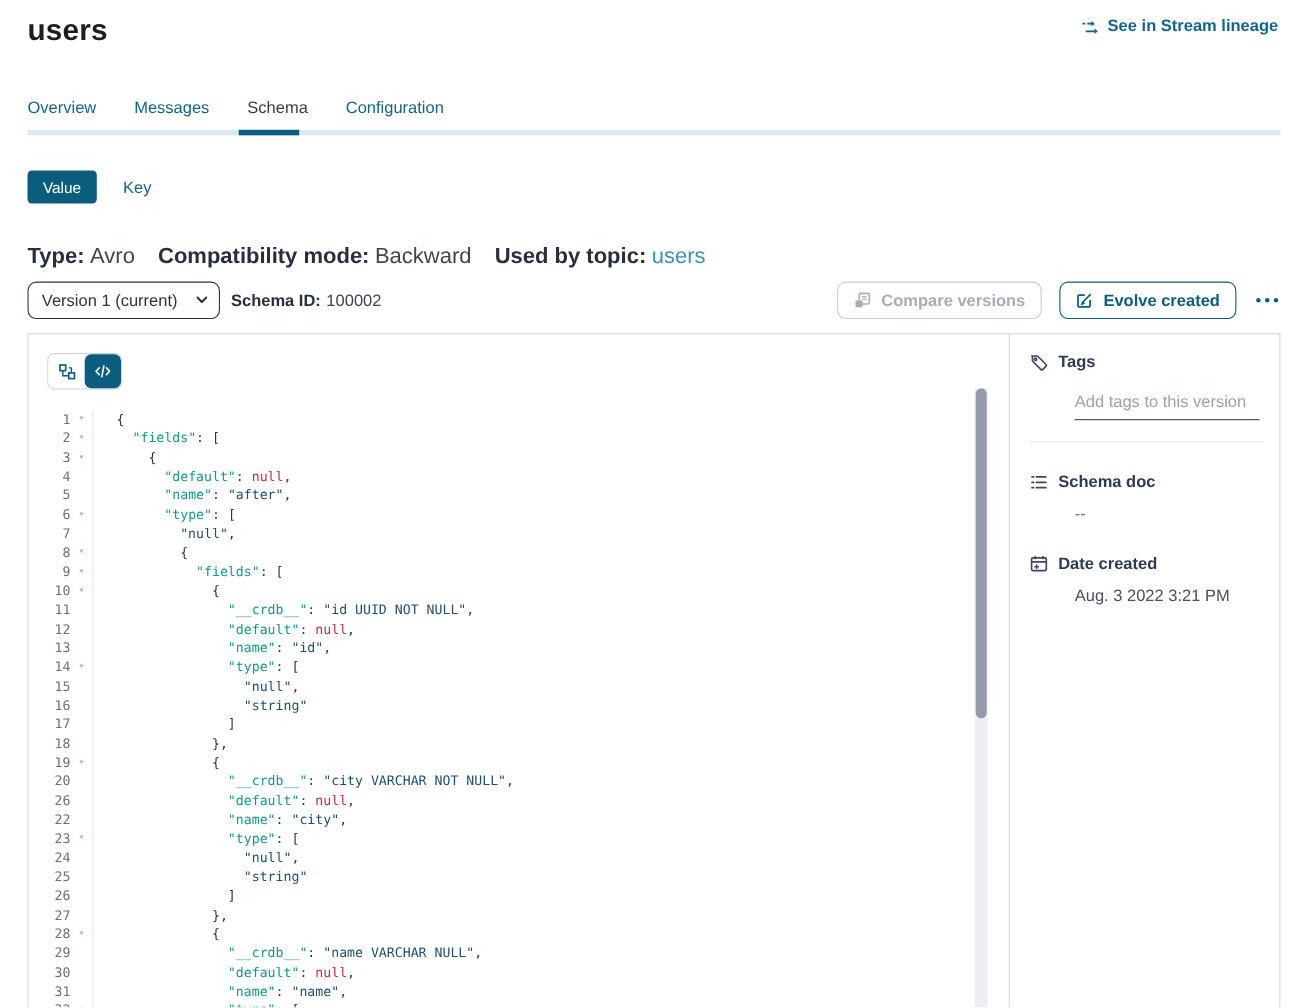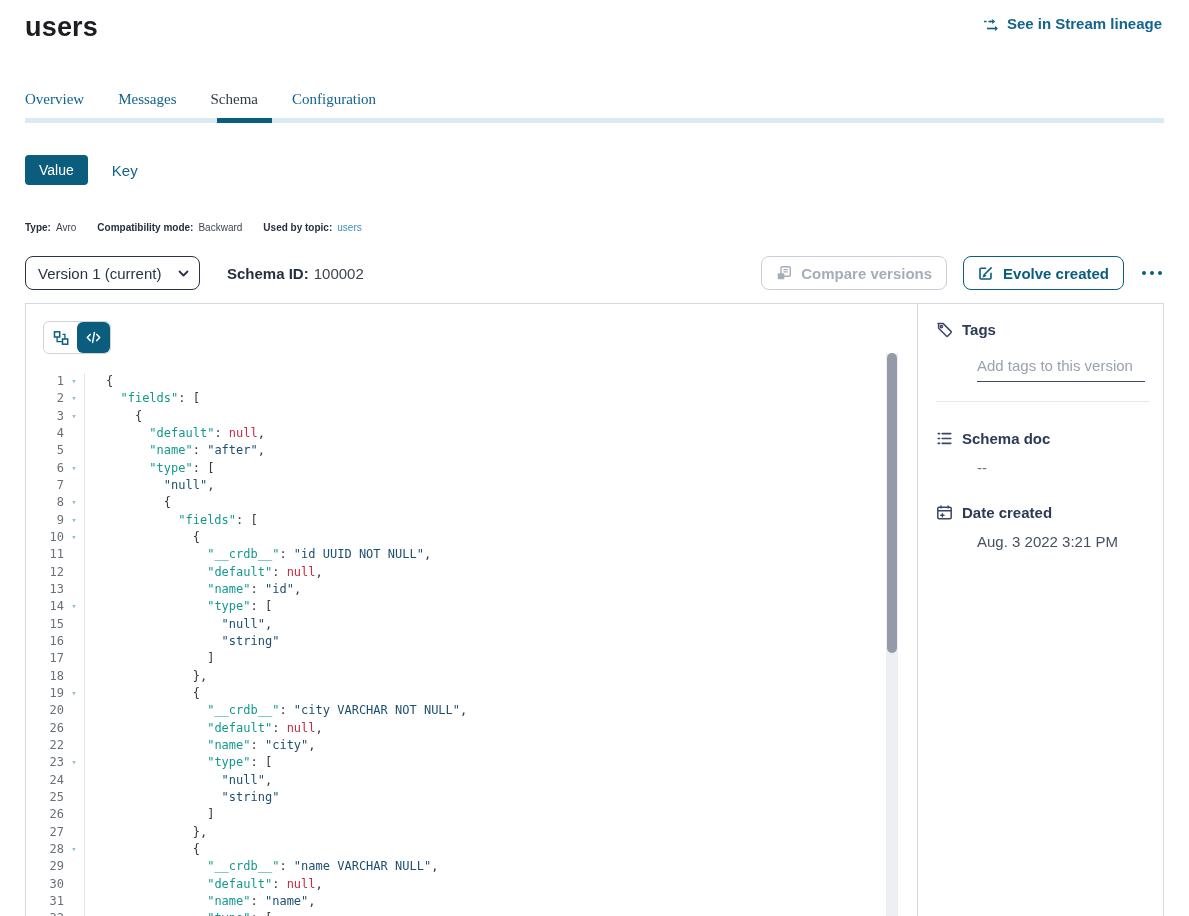--- a/index.html
+++ b/index.html
@@ -10,44 +10,44 @@
   }
   *{box-sizing:border-box;margin:0;padding:0;}
   html,body{width:1189px;height:916px;}
   body{position:relative;background:#fff;overflow:hidden;font-family:"Liberation Sans",sans-serif;color:var(--ink);}
 
   .page-header{padding:12px 25px 0;}
   .page-title{font-size:27px;font-weight:700;letter-spacing:.2px;color:#1b1d21;}
   .lineage-link{position:absolute;top:15px;right:27px;display:flex;align-items:flex-end;gap:7px;
     color:var(--link);font-size:15px;font-weight:600;cursor:pointer;}
 
-  .tabs{margin:47px 25px 0;white-space:nowrap;font-family:Liberation Serif, serif;}
+  .tabs{margin:47px 25px 0;white-space:nowrap;}
   .tab{display:inline-block;margin-right:30px;font-size:15px;line-height:16px;color:var(--link);
     padding-bottom:11px;cursor:pointer;}
   .tab.active{color:#343b47;font-weight:500;}
   .tab-underline{position:relative;margin:0 25px;height:5px;background:#d9eaf3;}
   .tab-underline .active-seg{position:absolute;left:192px;top:0;width:55px;height:5px;background:var(--primary);}
 
   .toggle-row{margin:32px 25px 0;display:flex;align-items:center;}
   .value-btn{background:var(--primary);color:#fff;border:none;border-radius:4px;height:30px;
     padding:0 14px;font-size:14px;font-family:inherit;cursor:pointer;}
   .key-link{margin-left:24px;color:var(--link);font-size:15px;cursor:pointer;}
 
-  .meta-row{margin:37px 25px 0;font-size:10px;color:var(--value-ink);height:16px;}
+  .meta-row{margin:37px 25px 0;font-size:20px;color:var(--value-ink);height:16px;}
   .meta-row b{color:var(--label-ink);font-weight:700;margin-right:5px;}
   .meta-val{margin-right:21px;}
   .topic-link{color:var(--topic-link);cursor:pointer;}
 
   .controls-row{margin:18px 25px 0;display:flex;align-items:center;}
   .select-wrap{position:relative;width:175px;}
   .version-select{width:100%;height:34px;border:1px solid #2a3342;border-radius:8px;background:#fff;
     appearance:none;-webkit-appearance:none;padding:0 30px 0 12px;font-size:15px;color:#2a3342;
     font-family:inherit;cursor:pointer;}
   .select-wrap .chev{position:absolute;right:10px;top:10px;pointer-events:none;color:#2a3342;}
-  .schema-id{margin-left:27px;font-size:15px;color:var(--value-ink);}
+  .schema-id{margin-left:10px;font-size:15px;color:var(--value-ink);}
   .schema-id b{color:var(--label-ink);font-weight:700;margin-right:5px;}
   .right-controls{margin-left:auto;display:flex;align-items:center;gap:16px;}
   .btn{display:flex;align-items:center;gap:9px;height:34px;padding:0 14px;border-radius:8px;
     font-size:15px;font-weight:600;font-family:inherit;background:#fff;cursor:pointer;}
   .btn.disabled{border:1px solid #c9ced6;color:#a6adb9;cursor:default;}
   .btn.outline{border:1px solid var(--primary);color:var(--primary);}
   .more-dots{display:flex;gap:4px;padding:4px 2px;cursor:pointer;}
   .more-dots i{width:4px;height:4px;border-radius:50%;background:var(--primary);}
 
   .panel{position:absolute;left:25px;top:303px;width:1139px;height:613px;border:1px solid var(--panel-border);

